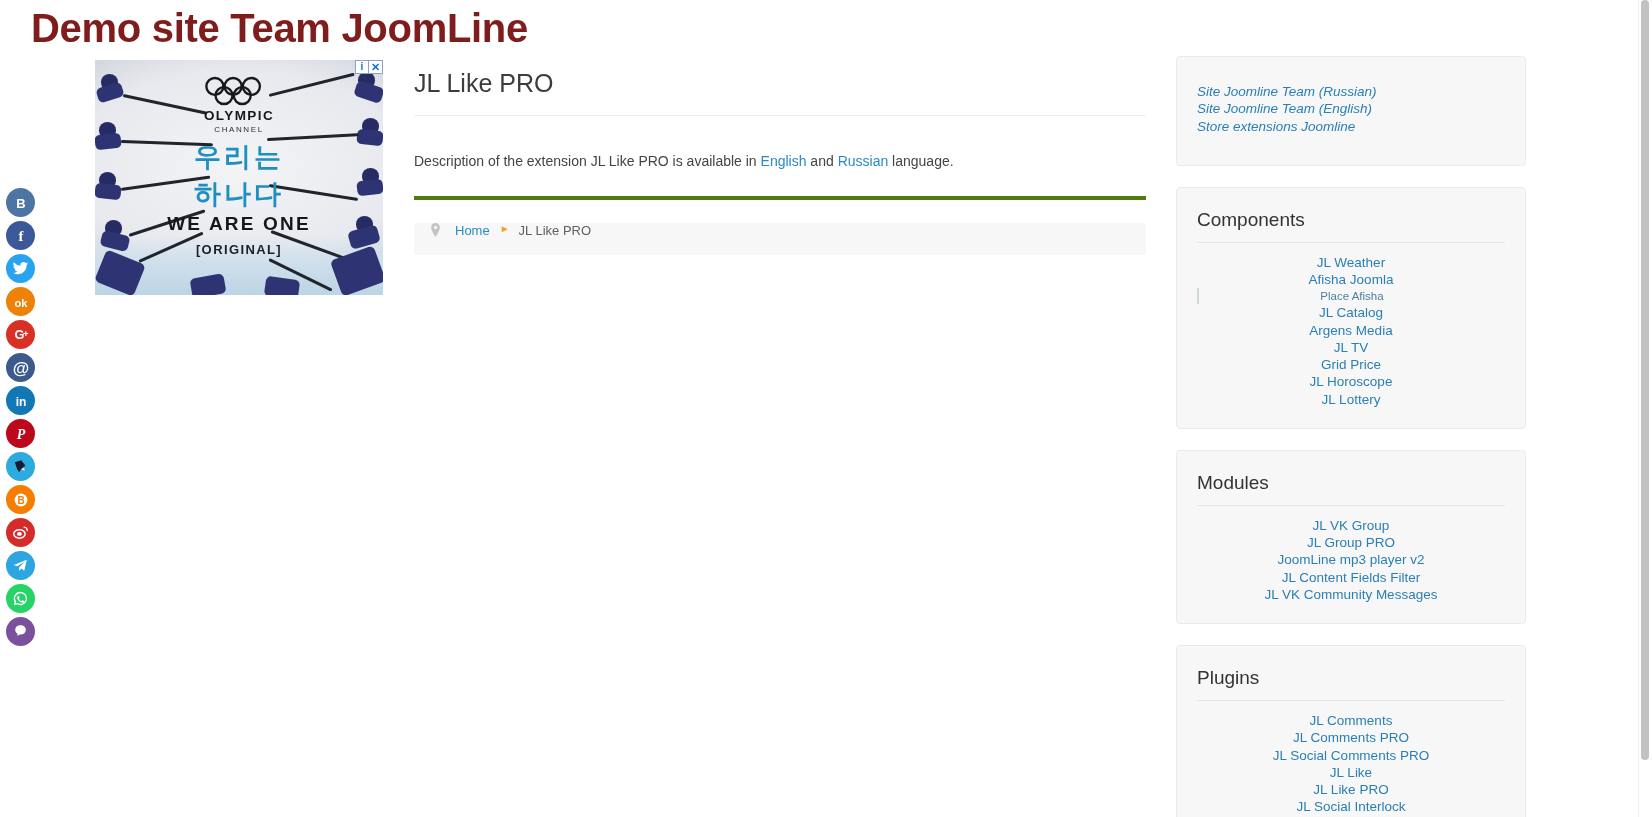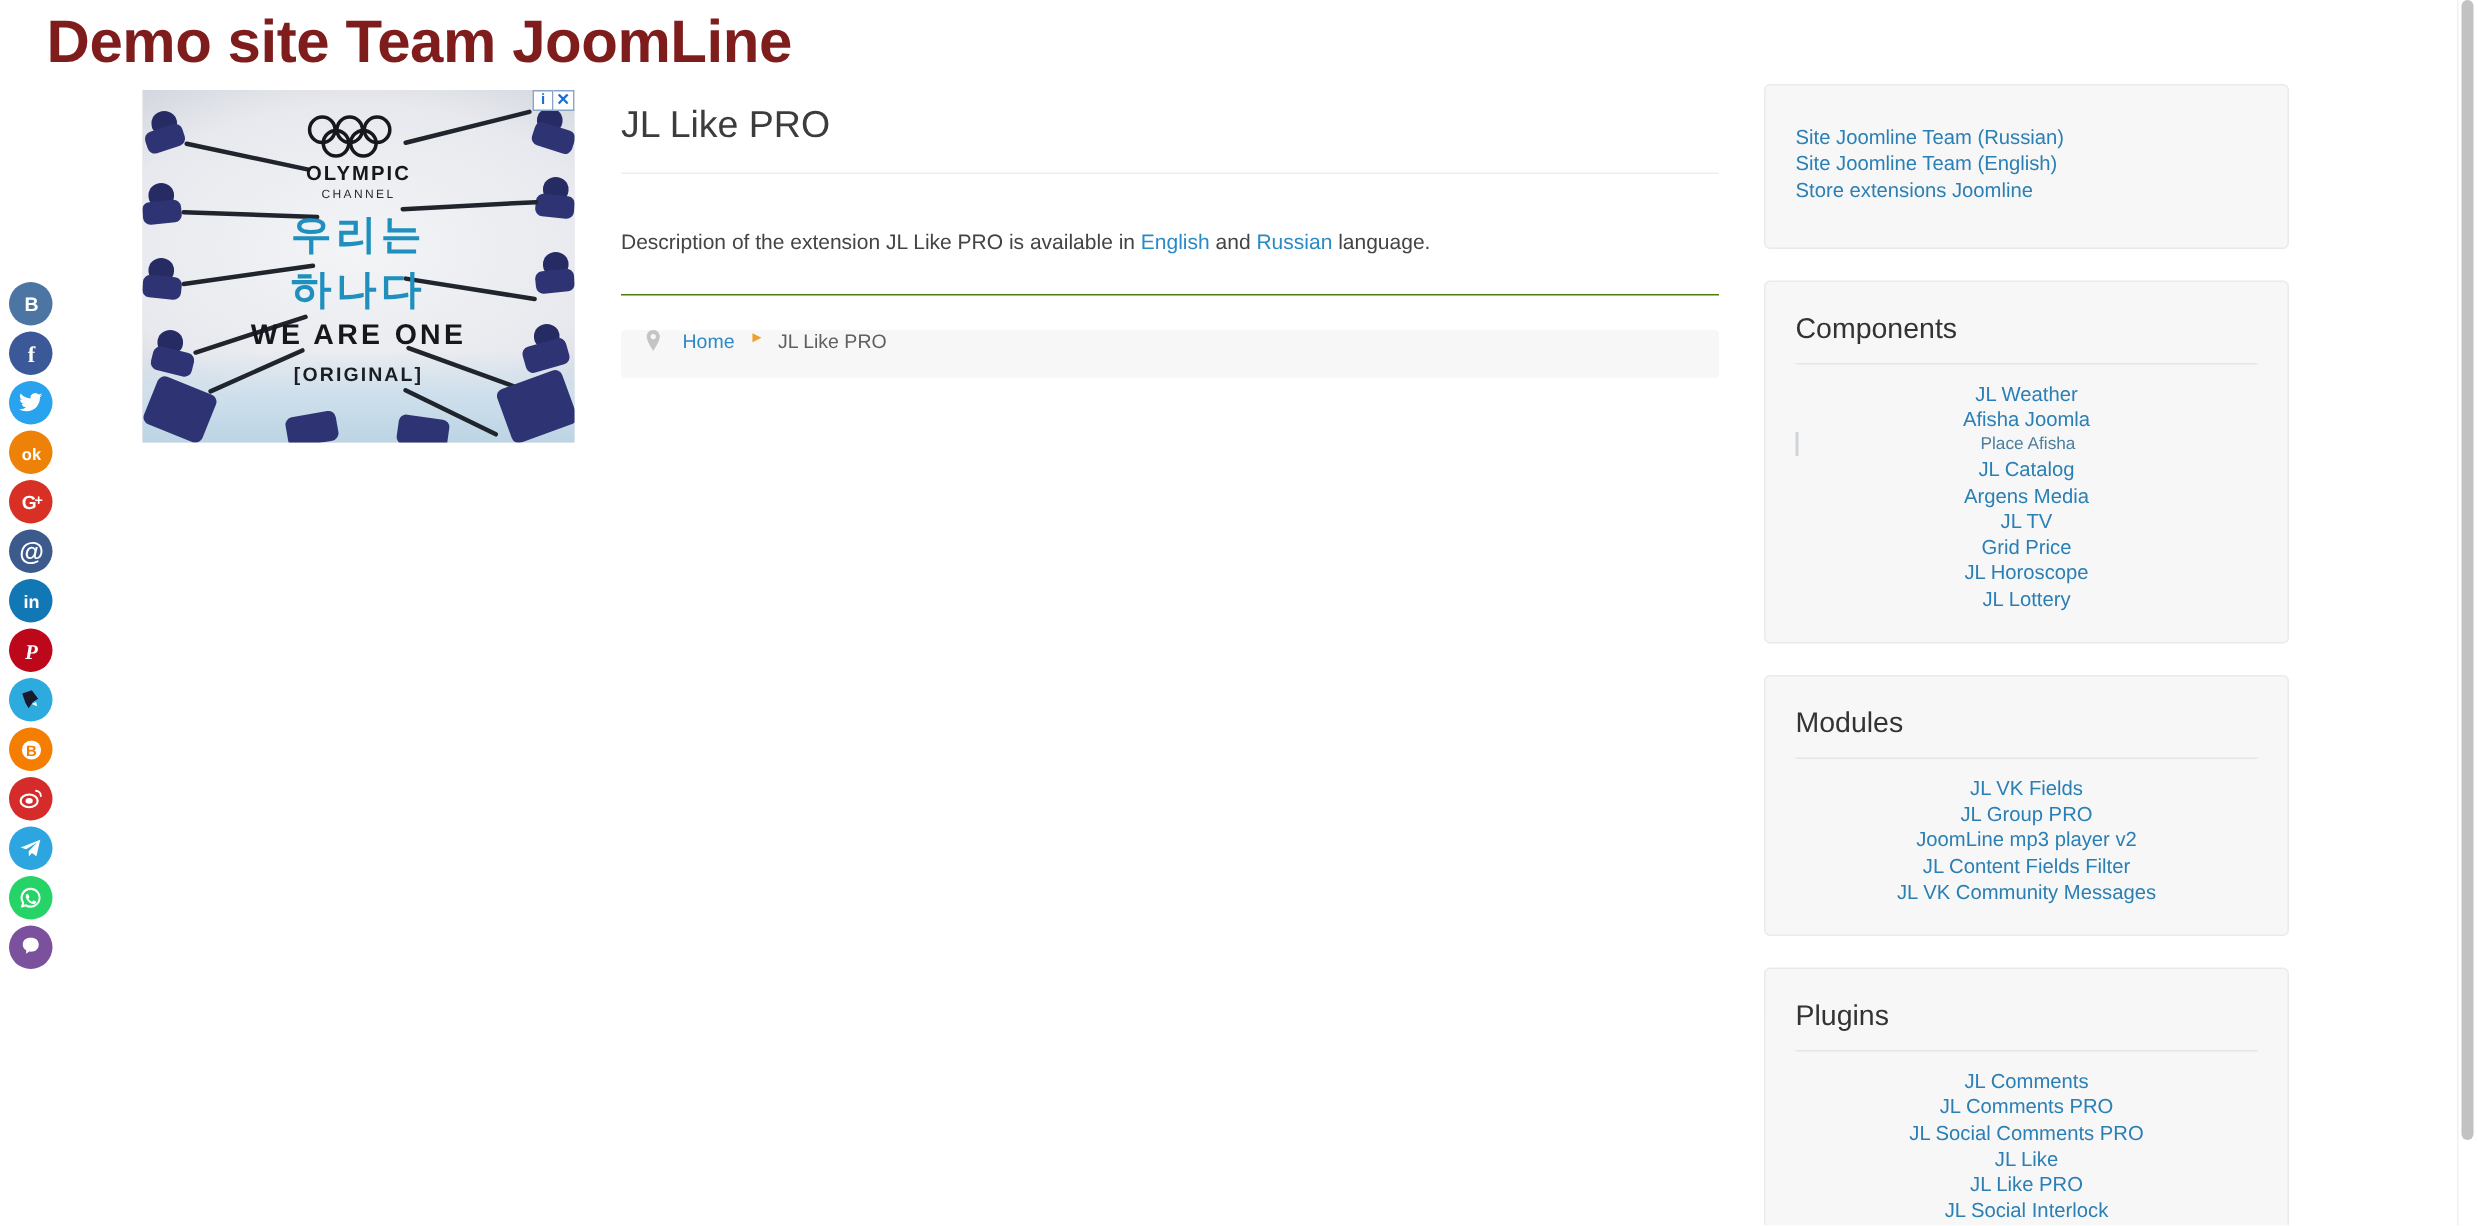--- a/index.html
+++ b/index.html
@@ -192,21 +192,21 @@
     color: #3c3c3c;
     margin: 10px 0 0 0;
     padding-bottom: 17px;
     border-bottom: 1px solid #eeeeee;
     line-height: 1.2;
   }
   .desc {
     font-size: 14px;
     color: #444444;
     padding: 21px 0 24px 0;
-    border-bottom: 1px solid #4d7c0f;
+    border-bottom: 4px solid #4d7c0f;
     line-height: 1.5;
   }
   .desc a {
     color: #2a8ac6;
     text-decoration: none;
   }
   .breadcrumb-bar {
     margin-top: 23px;
     background: #f7f7f7;
     border-radius: 3px;
@@ -237,21 +237,21 @@
     top: 56px;
     width: 350px;
   }
   .panel {
     background: #f7f7f7;
     border: 1px solid #eaeaea;
     border-radius: 4px;
     margin-bottom: 21px;
     padding: 18px 20px 20px 20px;
   }
-  .panel-links-only { padding: 26px 36px 30px 20px; }
+  .panel-links-only { padding: 26px 36px 30px 20px; font-style: italic; }
   .panel-title {
     font-size: 19px;
     font-weight: 400;
     color: #333333;
     margin: 2px 0 11px 0;
     padding-bottom: 10px;
     border-bottom: 1px solid #e6e6e6;
     line-height: 1.25;
   }
   .panel ul {
@@ -541,21 +541,21 @@
         <li>
             <a href="#">JL Lottery</a>
           </li>
       </ul>
     </div>
 
     <div class="panel">
       <div class="panel-title">Modules</div>
       <ul>
         <li>
-            <a href="#">JL VK Fields</a>
+            <a href="#">JL VK Group</a>
           </li>
         <li>
             <a href="#">JL Group PRO</a>
           </li>
         <li>
             <a href="#">JoomLine mp3 player v2</a>
           </li>
         <li>
             <a href="#">JL Content Fields Filter</a>
           </li>

